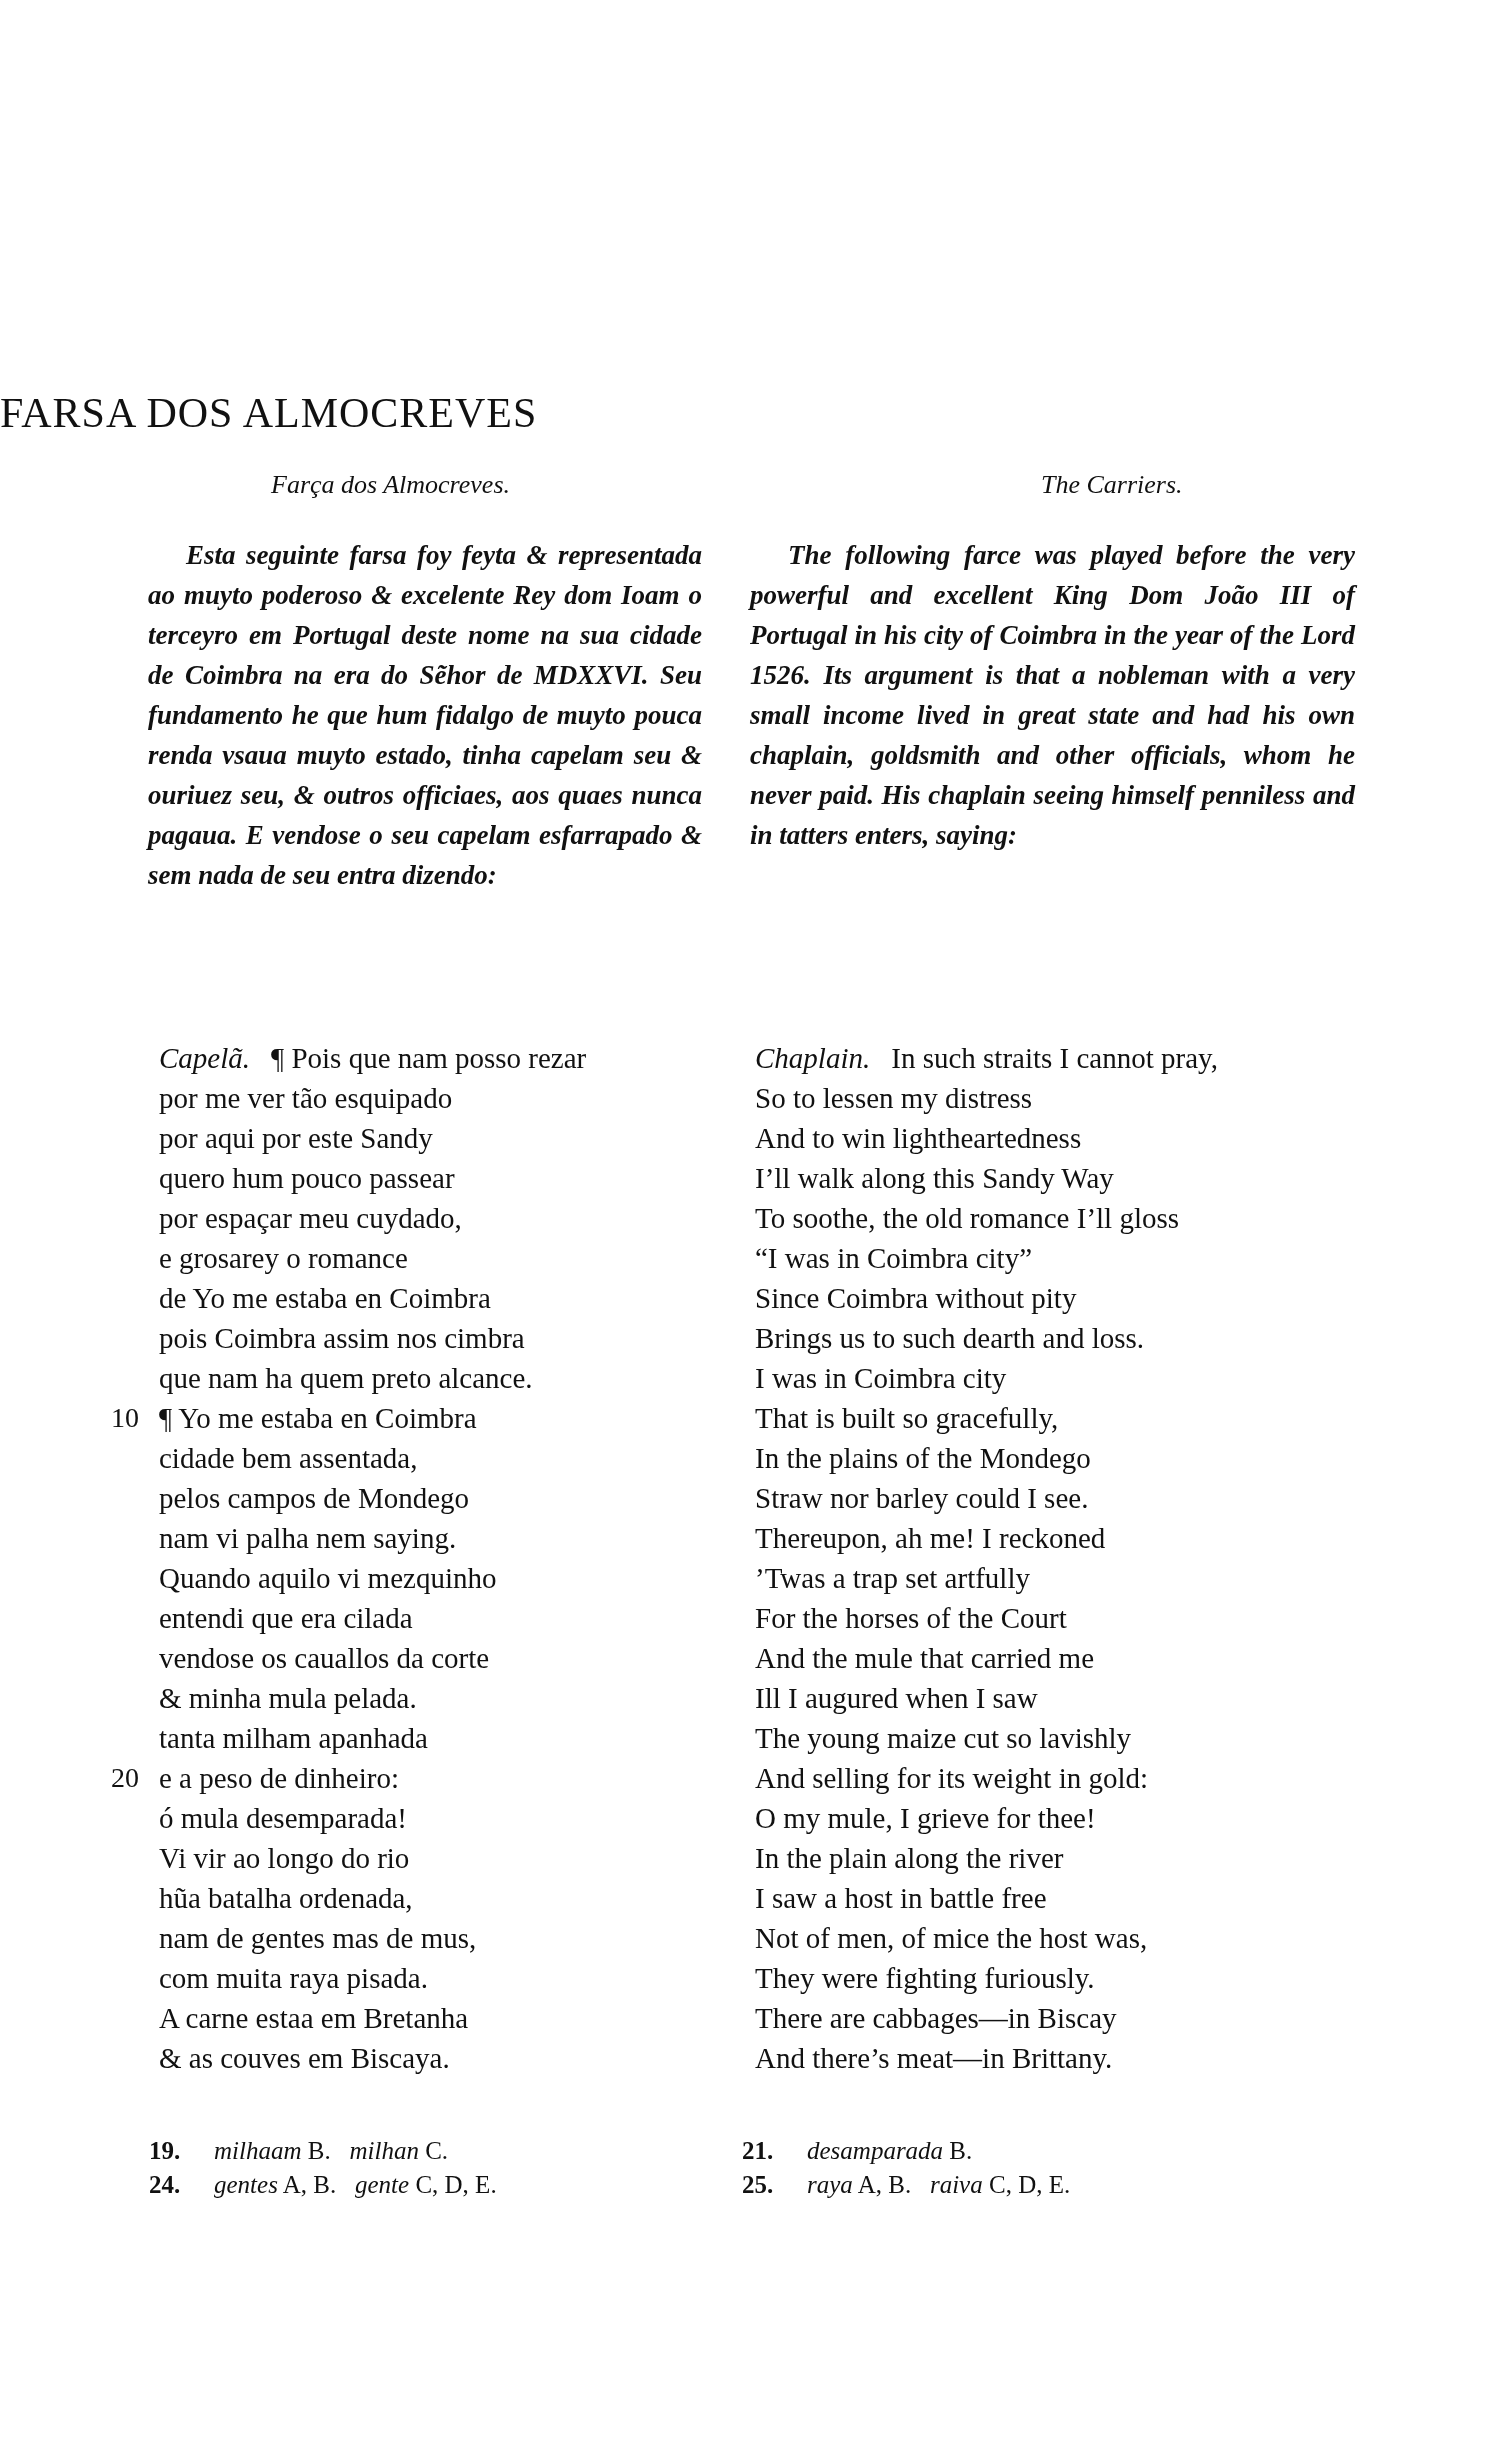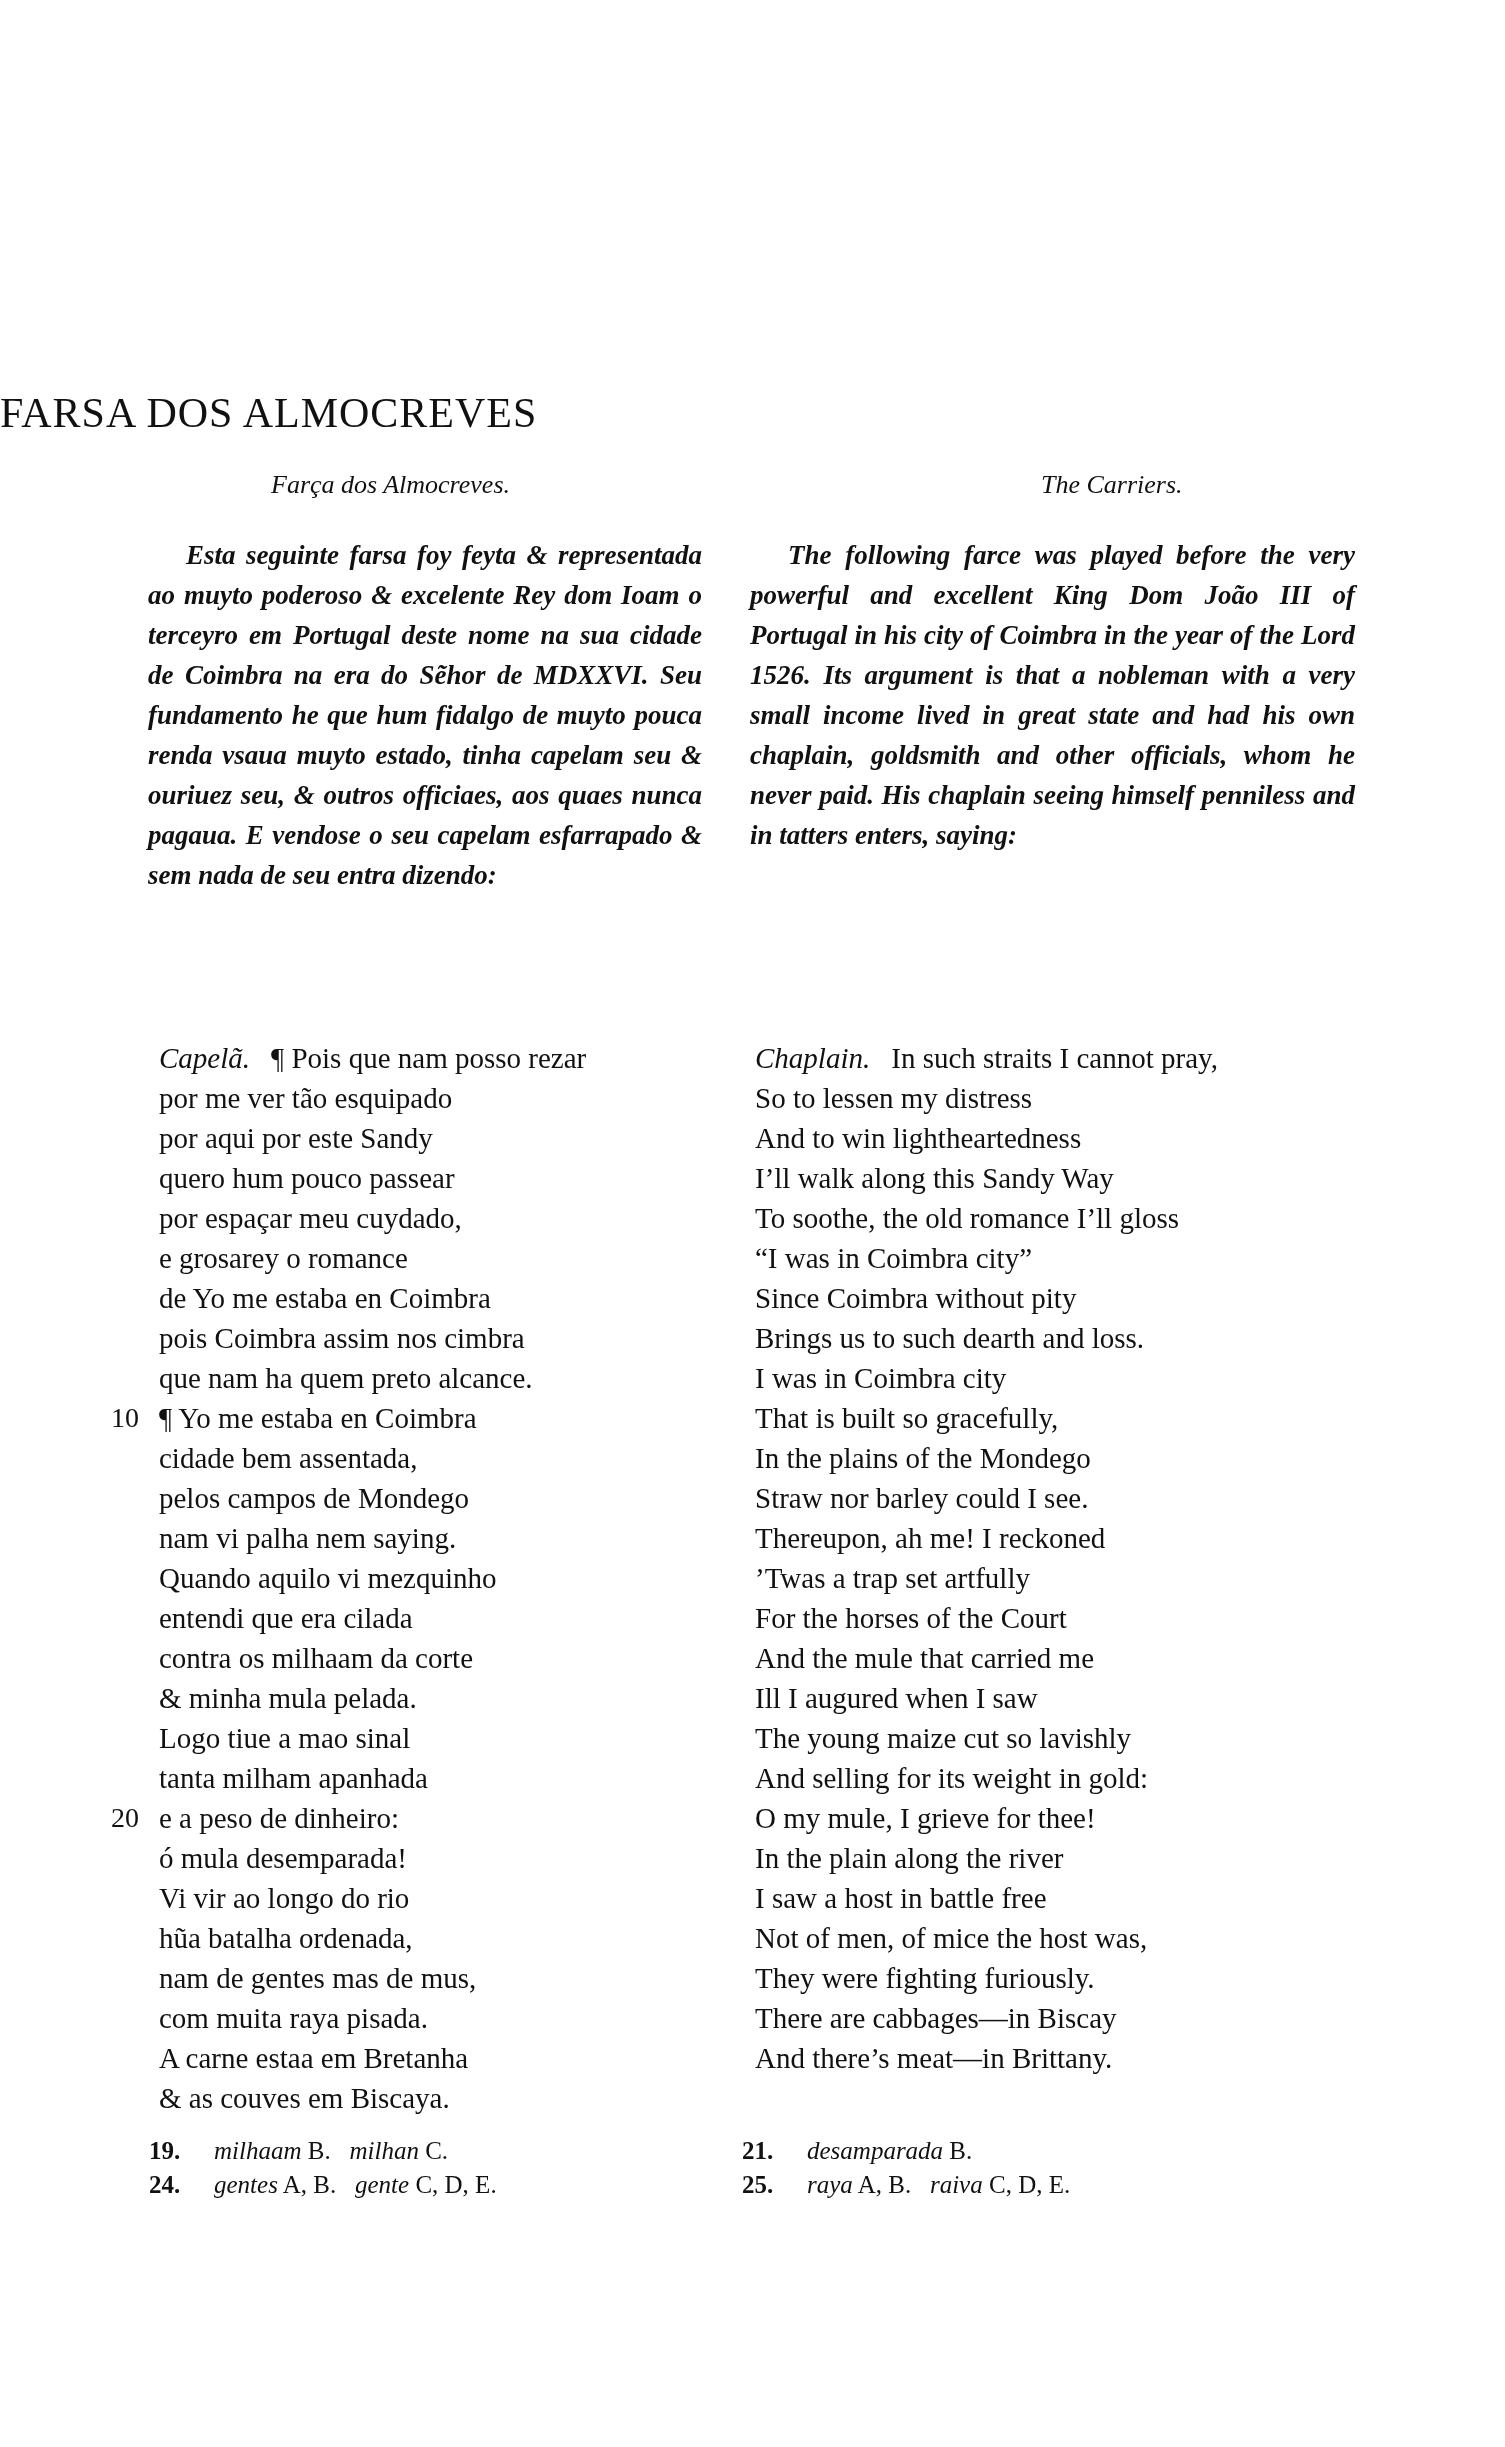--- a/index.html
+++ b/index.html
@@ -69,23 +69,22 @@
     <li><span>e grosarey o romance</span></li>
     <li><span>de Yo me estaba en Coimbra</span></li>
     <li><span>pois Coimbra assim nos cimbra</span></li>
     <li><span>que nam ha quem preto alcance.</span></li>
     <li><span class="line-num">10</span><span>¶ Yo me estaba en Coimbra</span></li>
     <li><span>cidade bem assentada,</span></li>
     <li><span>pelos campos de Mondego</span></li>
     <li><span>nam vi palha nem saying.</span></li>
     <li><span>Quando aquilo vi mezquinho</span></li>
     <li><span>entendi que era cilada</span></li>
-    <li><span>contra os milhaam da corte</span></li>
+    <li><span>vendose os cauallos da corte</span></li>
     <li><span>&amp; minha mula pelada.</span></li>
-    <li><span>Logo tiue a mao sinal</span></li>
     <li><span>tanta milham apanhada</span></li>
     <li><span class="line-num">20</span><span>e a peso de dinheiro:</span></li>
     <li><span>ó mula desemparada!</span></li>
     <li><span>Vi vir ao longo do rio</span></li>
     <li><span>hũa batalha ordenada,</span></li>
     <li><span>nam de gentes mas de mus,</span></li>
     <li><span>com muita raya pisada.</span></li>
     <li><span>A carne estaa em Bretanha</span></li>
     <li><span>&amp; as couves em Biscaya.</span></li>
   </ul>

